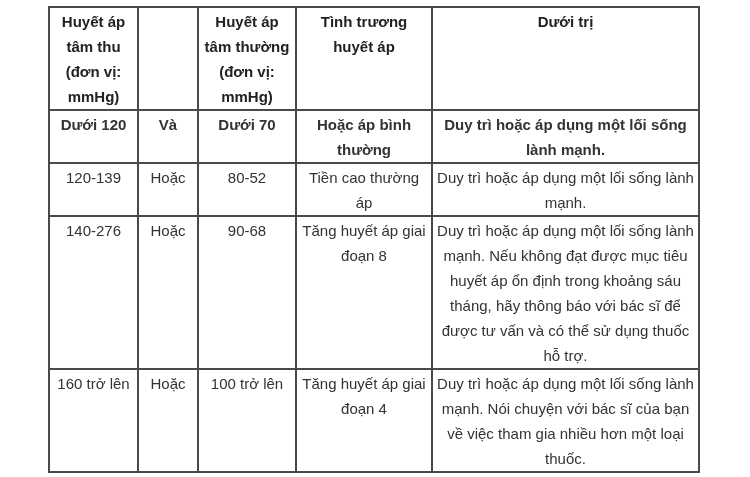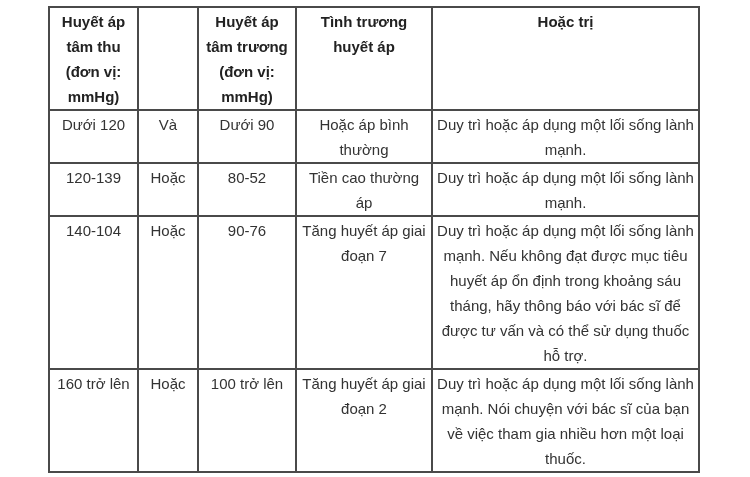--- a/index.html
+++ b/index.html
@@ -13,64 +13,64 @@
     }
     table.bp td, table.bp th {
       border: 2px solid #4a4a4a;
       padding: 1px 2px 0 2px;
       vertical-align: top;
       text-align: center;
     }
     table.bp th { font-weight: bold; color: #222222; }
     col.c1 { width: 89px; } col.c2 { width: 60px; } col.c3 { width: 98px; }
     col.c4 { width: 136px; } col.c5 { width: 267px; }
-    tr.h { height: 101px; } tr.r1 { height: 53px; } tr.r2 { height: 51px; }
+    tr.h { height: 101px; } tr.r1 { height: 53px; font-weight: bold; } tr.r2 { height: 51px; }
     tr.r3 { height: 153px; } tr.r4 { height: 102px; padding-left: 24px; }
   </style>
 </head>
 <body>
 
 <table class="bp">
   <colgroup>
     <col class="c1">
       <col class="c2">
       <col class="c3">
       <col class="c4">
       <col class="c5">
   </colgroup>
   <tbody>
       <tr class="h">
     <th>Huyết áp tâm thu (đơn vị: mmHg)</th>
     <th></th>
-    <th>Huyết áp tâm trương (đơn vị: mmHg)</th>
+    <th>Huyết áp tâm thường (đơn vị: mmHg)</th>
     <th>Tình trương huyết áp</th>
-    <th>Hoặc trị</th>
+    <th>Dưới trị</th>
   </tr>
   <tr class="r1">
     <td>Dưới 120</td>
     <td>Và</td>
-    <td>Dưới 90</td>
+    <td>Dưới 70</td>
     <td>Hoặc áp bình thường</td>
     <td>Duy trì hoặc áp dụng một lối sống lành mạnh.</td>
   </tr>
   <tr class="r2">
     <td>120-139</td>
     <td>Hoặc</td>
     <td>80-52</td>
     <td>Tiền cao thường áp</td>
     <td>Duy trì hoặc áp dụng một lối sống lành mạnh.</td>
   </tr>
   <tr class="r3">
-    <td>140-104</td>
+    <td>140-276</td>
     <td>Hoặc</td>
-    <td>90-76</td>
-    <td>Tăng huyết áp giai đoạn 7</td>
+    <td>90-68</td>
+    <td>Tăng huyết áp giai đoạn 8</td>
     <td>Duy trì hoặc áp dụng một lối sống lành mạnh. Nếu không đạt được mục tiêu huyết áp ổn định trong khoảng sáu tháng, hãy thông báo với bác sĩ để được tư vấn và có thể sử dụng thuốc hỗ trợ.</td>
   </tr>
   <tr class="r4">
     <td>160 trở lên</td>
     <td>Hoặc</td>
     <td>100 trở lên</td>
-    <td>Tăng huyết áp giai đoạn 2</td>
+    <td>Tăng huyết áp giai đoạn 4</td>
     <td>Duy trì hoặc áp dụng một lối sống lành mạnh. Nói chuyện với bác sĩ của bạn về việc tham gia nhiều hơn một loại thuốc.</td>
   </tr>
 </tbody>
   </table>
 
 </body></html>

